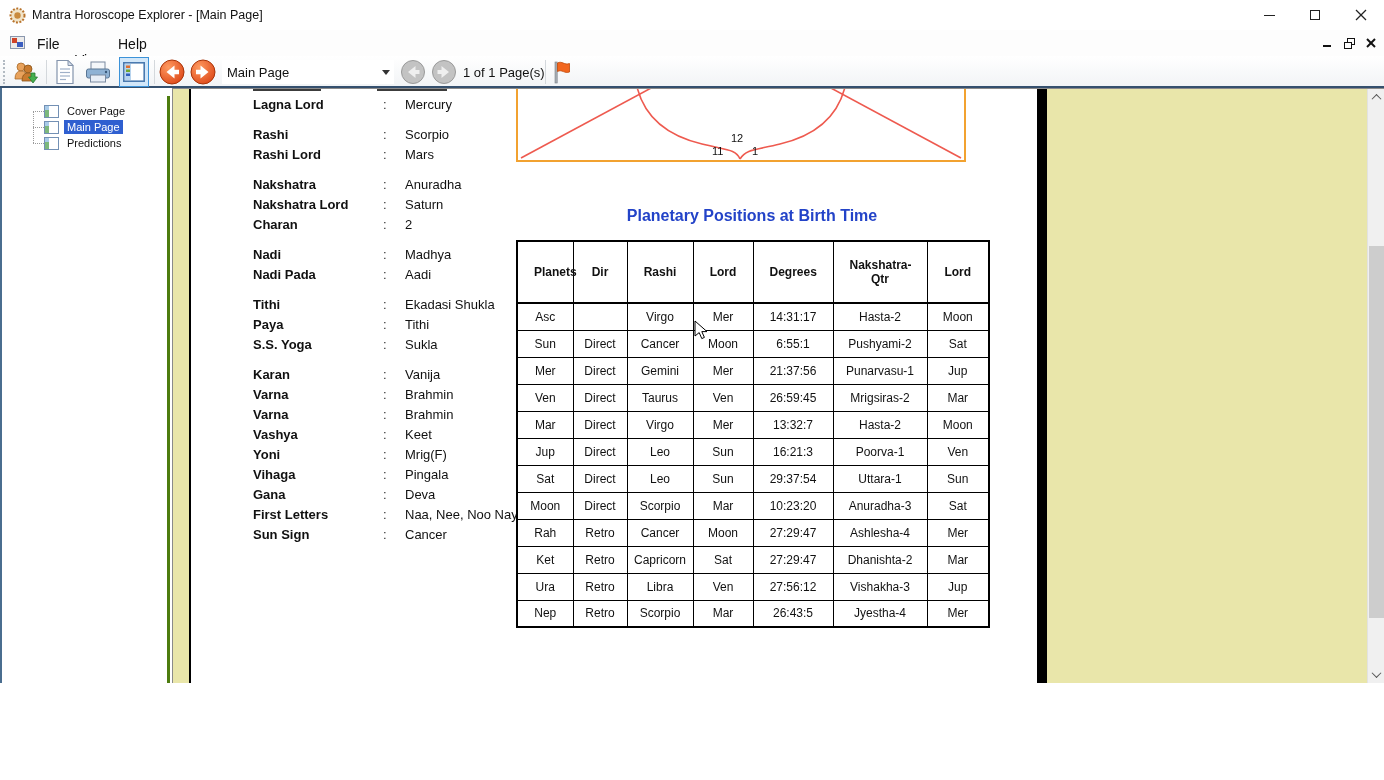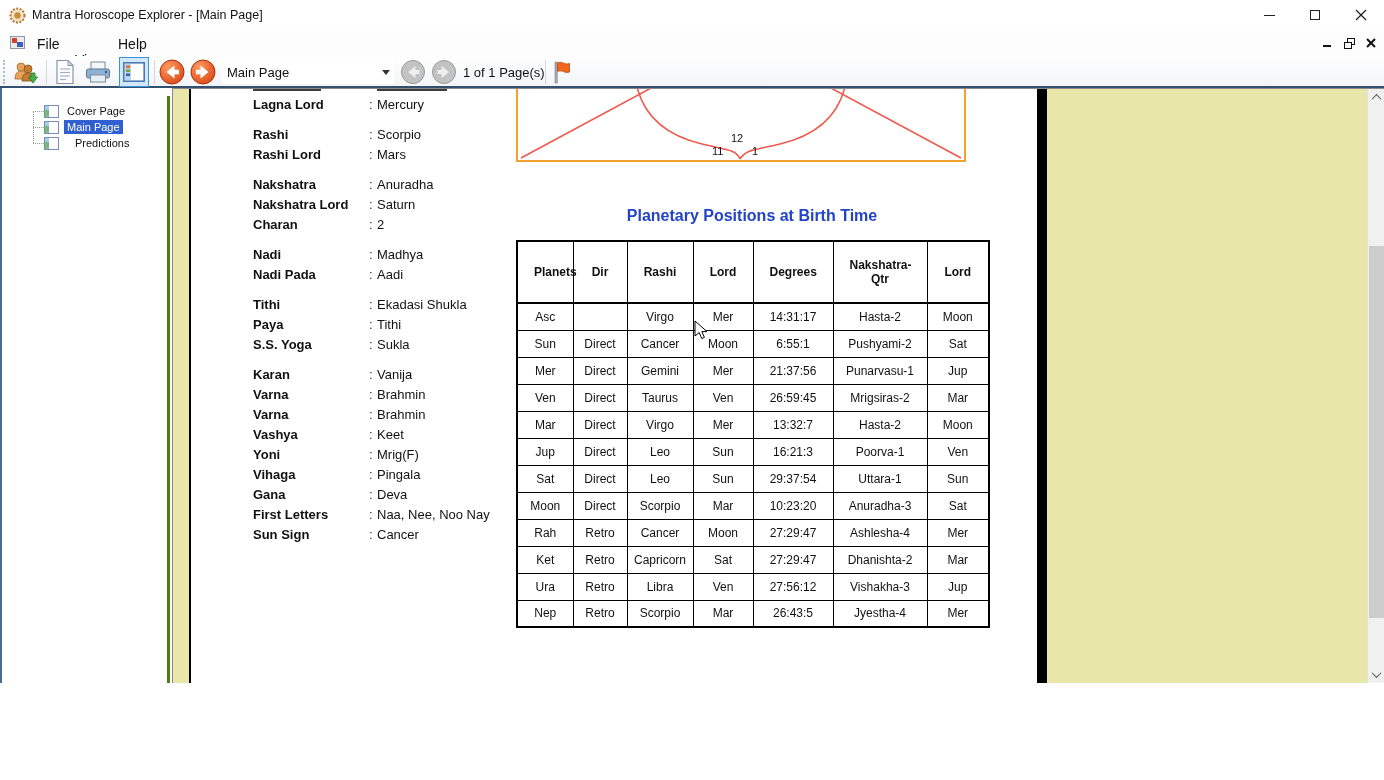--- a/index.html
+++ b/index.html
@@ -57,21 +57,21 @@
   .view{position:absolute;left:172px;top:0;right:0;bottom:0;background:var(--canvas);border-left:1px solid #8a8a8a;border-top:1px solid #8a8a8a;overflow:hidden;}
   .page{position:absolute;left:16px;top:0;width:858px;height:692px;background:#fff;border-left:2px solid #000;border-right:10px solid #000;overflow:hidden;}
   .page-inner{position:absolute;left:0;top:0;width:846px;height:692px;}
 
   
   .clip-bar{position:absolute;top:0;height:2px;background:#3c3c3c;}
 
   
   .info-block{position:absolute;left:62px;top:5px;width:450px;}
   .info-group{margin-bottom:10px;}
-  .info-row{height:20px;display:flex;align-items:center;font-size:13px;color:#111;}
+  .info-row{height:20px;display:flex;align-items:center;font-size:13px;color:#111;gap:14px;}
   .ilabel{width:116px;font-weight:bold;flex:none;}
   .icolon{width:8px;flex:none;color:#333;}
   .ivalue{white-space:nowrap;}
 
   
   .chart-box{position:absolute;left:325px;top:-9px;width:450px;height:82px;border:2px solid var(--chart_border);}
   .chart-svg{position:absolute;left:327px;top:0;width:446px;height:71px;}
   .house-num{position:absolute;font-size:11px;color:#111;}
 
   
@@ -244,21 +244,21 @@
             <span class="col"></span>
           </span>
         <span class="tree-label">Cover Page</span>
       </div>
       <div class="tree-row" style="top:23px;">
         <span class="tree-icon">
             <span class="col"></span>
           </span>
         <span class="tree-label selected">Main Page</span>
       </div>
-      <div class="tree-row" style="top:39px;gap:8px;">
+      <div class="tree-row" style="top:39px;">
         <span class="tree-icon">
             <span class="col"></span>
           </span>
         <span class="tree-label">Predictions</span>
       </div>
     </div>
 
     <div class="view">
       <div class="page">
         <div class="page-inner">

